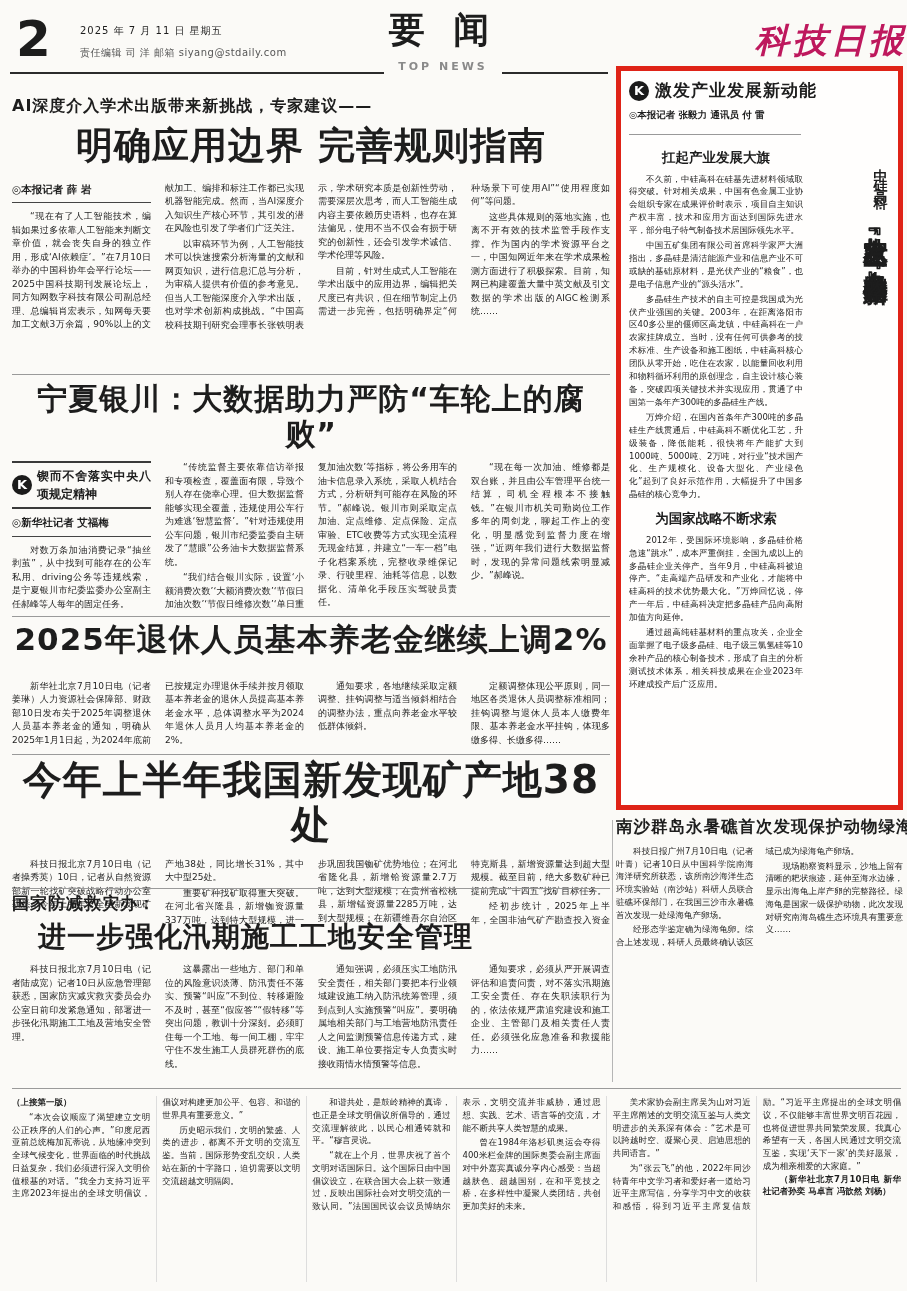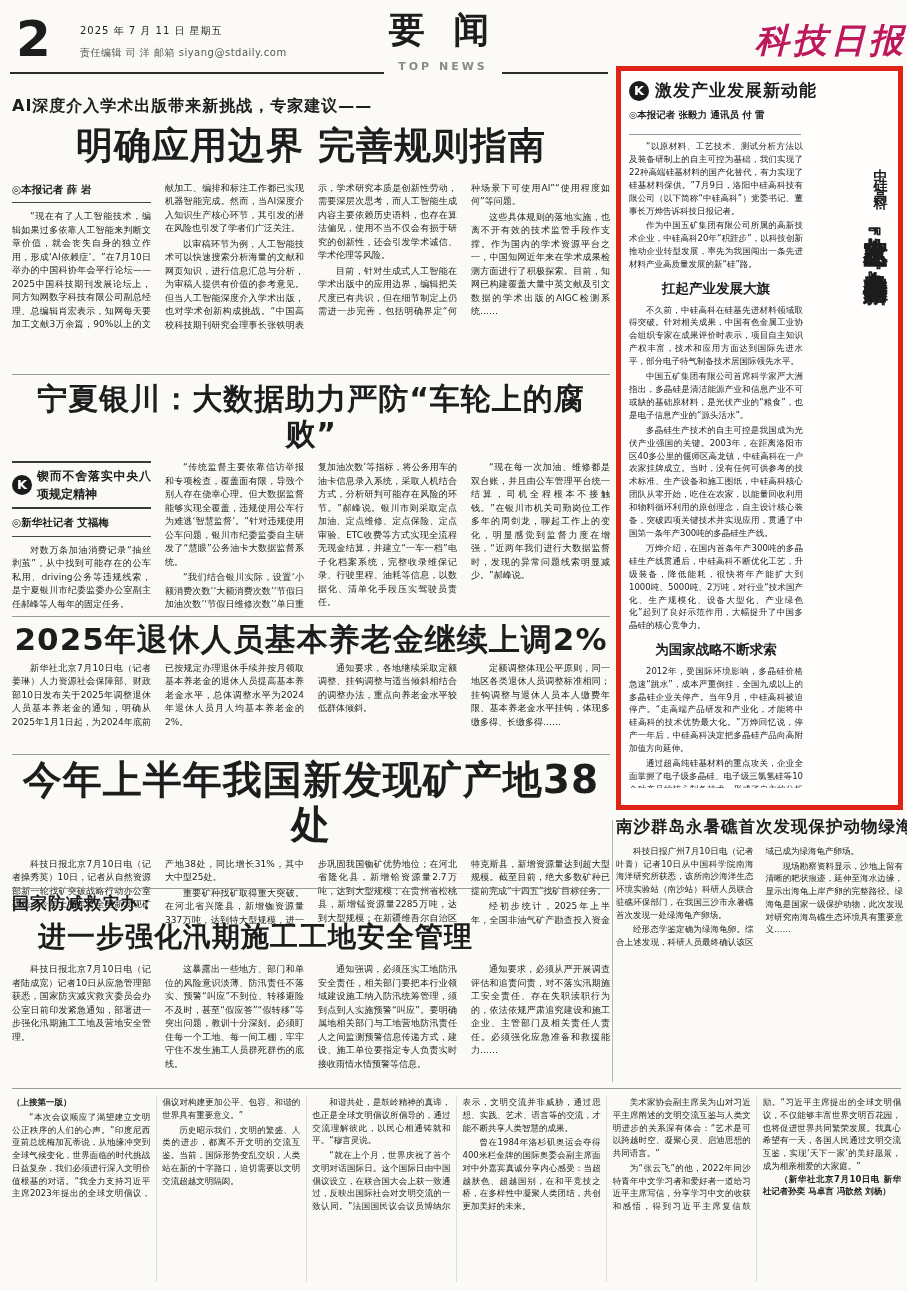--- a/index.html
+++ b/index.html
@@ -36,21 +36,21 @@
 
   
   #yc-article { position:absolute; left:12px; top:382px; width:598px; }
   #yc-article .headline { font-size:30px; }
   #yc-article .cols { margin-top:10px; height:158px; column-count:4; }
   .kicker-box { display:flex; align-items:center; gap:5px; border-top:2px solid #3a3a3a; border-bottom:2px solid #3a3a3a; padding:4px 0; font-size:12px; font-weight:900; margin-bottom:6px; }
 
   
   #pen-article { position:absolute; left:12px; top:622px; width:598px; }
   #pen-article .headline { font-size:31px; }
-  #pen-article .cols { margin-top:4px; height:80px; column-count:4; }
+  #pen-article .cols { margin-top:22px; height:80px; column-count:4; }
 
   
   #min-article { position:absolute; left:12px; top:758px; width:598px; }
   #min-article .headline { font-size:39px; }
   #min-article .cols { margin-top:10px; height:70px; column-count:4; }
 
   
   #fl-article { position:absolute; left:12px; top:892px; width:598px; }
   #fl-article .kicker { font-size:17px; }
   #fl-article .headline { font-size:28px; text-align:left; padding-left:26px; margin-top:6px; }
@@ -163,24 +163,20 @@
   </div>
 
   <div id="silicon-box">
     <div class="sil-header">
       <span class="k-logo">K</span>
       <span class="sil-header-title">激发产业发展新动能</span>
     </div>
     <div class="sil-byline">◎本报记者 张毅力  通讯员 付 雷</div>
     <div class="sil-flex">
       <div class="sil-body">
-        <div>
-            <p class="para">“以原材料、工艺技术、测试分析方法以及装备研制上的自主可控为基础，我们实现了22种高端硅基材料的国产化替代，有力实现了硅基材料保供。”7月9日，洛阳中硅高科技有限公司（以下简称“中硅高科”）党委书记、董事长万烨告诉科技日报记者。</p>
-            <p class="para">作为中国五矿集团有限公司所属的高新技术企业，中硅高科20年“积跬步”，以科技创新推动企业转型发展，率先为我国闯出一条先进材料产业高质量发展的新“硅”路。</p>
-          </div>
         <div class="sil-sub">扛起产业发展大旗</div>
         <div>
             <p class="para">不久前，中硅高科在硅基先进材料领域取得突破。针对相关成果，中国有色金属工业协会组织专家在成果评价时表示，项目自主知识产权丰富，技术和应用方面达到国际先进水平，部分电子特气制备技术居国际领先水平。</p>
             <p class="para">中国五矿集团有限公司首席科学家严大洲指出，多晶硅是清洁能源产业和信息产业不可或缺的基础原材料，是光伏产业的“粮食”，也是电子信息产业的“源头活水”。</p>
             <p class="para">多晶硅生产技术的自主可控是我国成为光伏产业强国的关键。2003年，在距离洛阳市区40多公里的偃师区高龙镇，中硅高科在一户农家挂牌成立。当时，没有任何可供参考的技术标准、生产设备和施工图纸，中硅高科核心团队从零开始，吃住在农家，以能量回收利用和物料循环利用的原创理念，自主设计核心装备，突破四项关键技术并实现应用，贯通了中国第一条年产300吨的多晶硅生产线。</p>
             <p class="para">万烨介绍，在国内首条年产300吨的多晶硅生产线贯通后，中硅高科不断优化工艺，升级装备，降低能耗，很快将年产能扩大到1000吨、5000吨、2万吨，对行业“技术国产化、生产规模化、设备大型化、产业绿色化”起到了良好示范作用，大幅提升了中国多晶硅的核心竞争力。</p>
           </div>
         <div class="sil-sub">为国家战略不断求索</div>
         <div>
             <p class="para">2012年，受国际环境影响，多晶硅价格急速“跳水”，成本严重倒挂，全国九成以上的多晶硅企业关停产。当年9月，中硅高科被迫停产。“走高端产品研发和产业化，才能将中硅高科的技术优势最大化。”万烨回忆说，停产一年后，中硅高科决定把多晶硅产品向高附加值方向延伸。</p>

